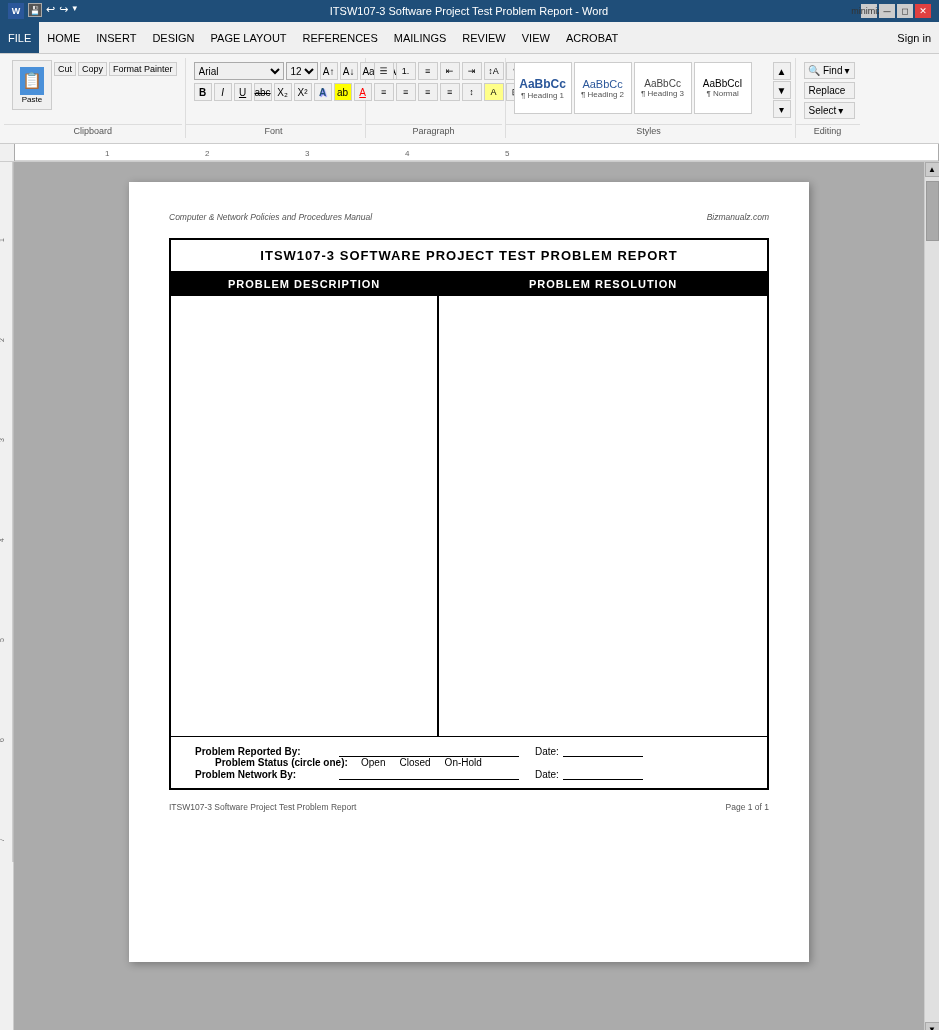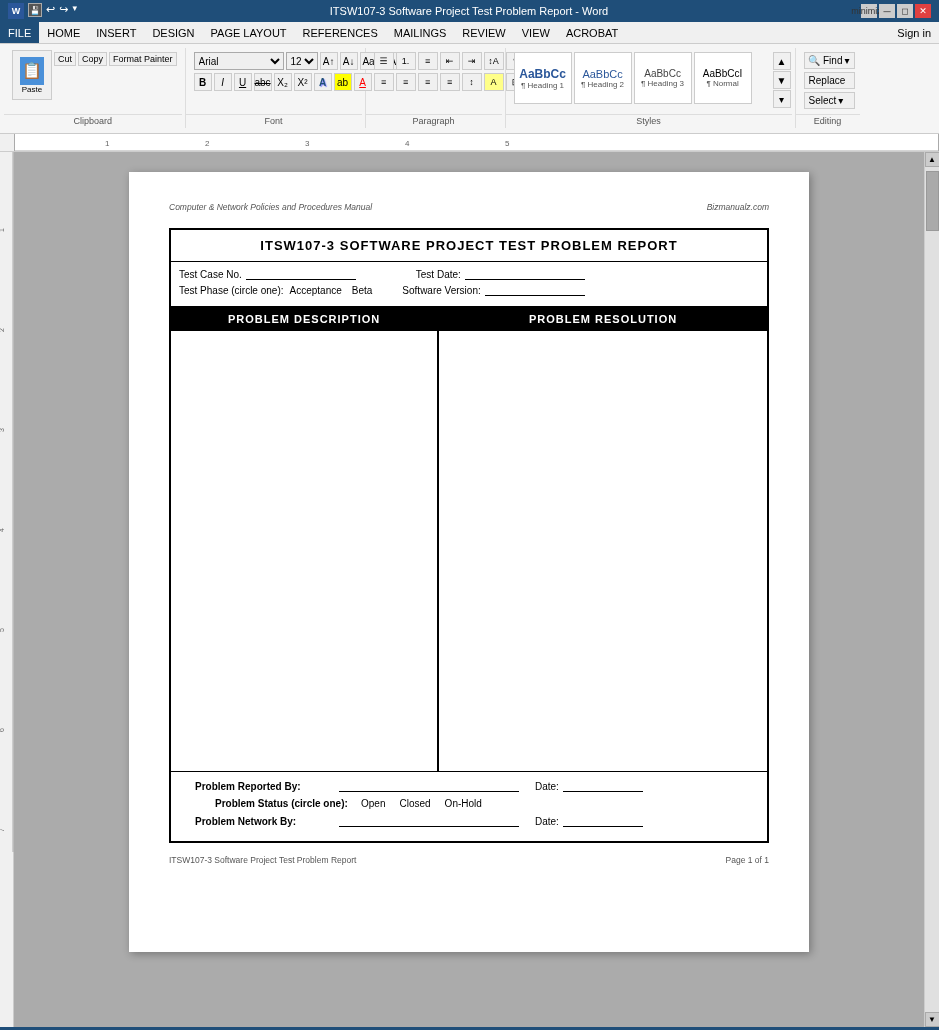--- a/index.html
+++ b/index.html
@@ -17,21 +17,21 @@
       font-size: 11px;
     }
     #title-bar .title { flex: 1; text-align: center; }
 
     
     #menu-bar {
       background: #f0f0f0;
       border-bottom: 1px solid #ccc;
       display: flex;
       align-items: center;
-      height: 22px;
+      height: 32px;
     }
     .menu-item {
       padding: 2px 8px;
       font-size: 11px;
       cursor: pointer;
       height: 100%;
       display: flex;
       align-items: center;
     }
     .menu-item.active { background: #1f4e79; color: white; }
@@ -241,21 +241,20 @@
     }
     .col-left { width: 45%; border-right: 2px solid #000; }
     .col-right { width: 55%; }
     .col-body { min-height: 440px; }
     .form-footer {
       padding: 8px;
     }
     .footer-row {
       display: flex;
       align-items: center;
-      margin-bottom: 6px;
       font-size: 10px;
       padding-left: 16px;
     }
     .footer-row .label { font-weight: bold; min-width: 140px; }
     .underline-lg {
       border-bottom: 1px solid #000;
       min-width: 160px;
       display: inline-block;
       margin-left: 4px;
     }
@@ -467,35 +466,20 @@
 
       <div class="page-header">
         <span>Computer &amp; Network Policies and Procedures Manual</span>
         <span>Bizmanualz.com</span>
       </div>
 
       <div class="form-container">
 
         <div class="form-title">ITSW107-3  SOFTWARE PROJECT TEST PROBLEM REPORT</div>
 
-        <div class="form-fields">
-          <div class="form-field-row">
-            <span>Test Case No.</span>
-            <span class="underline-field" style="width:110px;">&nbsp;</span>
-            <span style="margin-left:60px;">Test Date:</span>
-            <span class="underline-field" style="width:120px;">&nbsp;</span>
-          </div>
-          <div class="form-field-row">
-            <span>Test Phase (circle one):</span>
-            <span style="margin-left:6px;">Acceptance</span>
-            <span style="margin-left:10px;">Beta</span>
-            <span style="margin-left:30px;">Software Version:</span>
-            <span class="underline-field" style="width:80px;">&nbsp;</span>
-          </div>
-        </div>
 
         <div class="form-table">
           <div class="col-left">
             <div class="table-header">PROBLEM DESCRIPTION</div>
             <div class="col-body"></div>
           </div>
           <div class="col-right">
             <div class="table-header">PROBLEM RESOLUTION</div>
             <div class="col-body"></div>
           </div>

